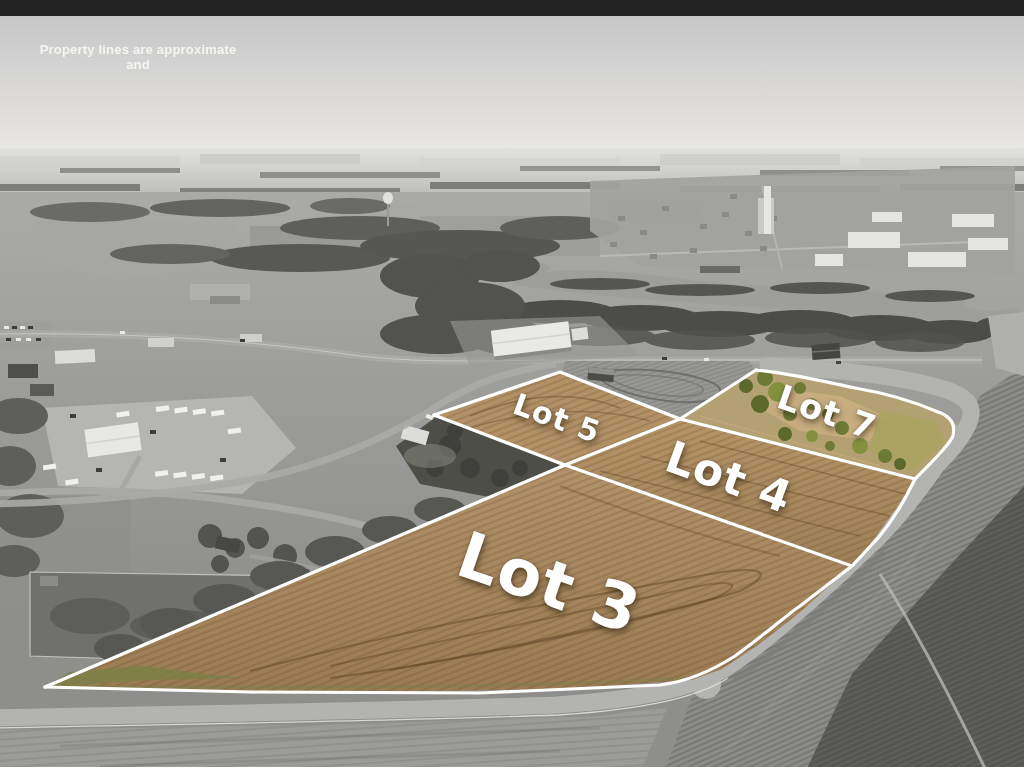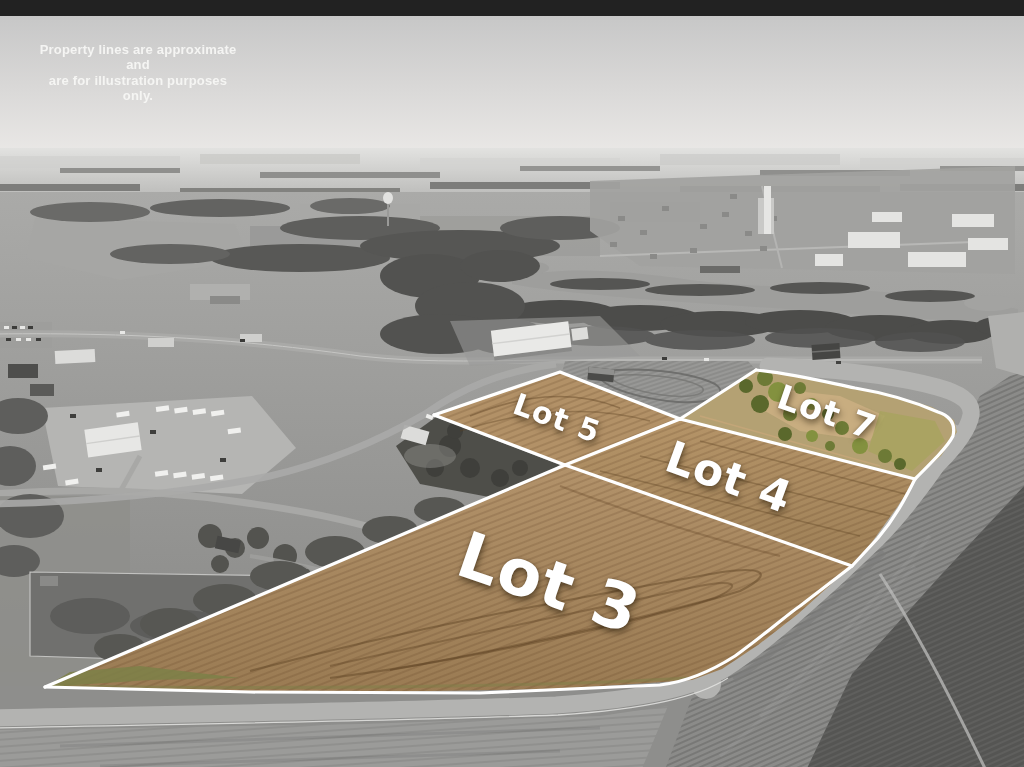--- a/index.html
+++ b/index.html
@@ -399,21 +399,20 @@
     <path d="M434,399 L565,449 L852,550"></path>
     <path d="M434,399 L560,356 L680,403"></path>
     <path d="M756,354 L680,403"></path>
     <path d="M680,403 L915,463"></path>
     <path d="M45,671 L250,676 L480,677 L660,669 C685,666 710,656 735,640 C768,616 788,598 800,590 L852,550 L878,522 C895,502 905,483 915,463 C935,443 948,430 953,420 C956,407 950,400 938,396 C915,386 885,377 855,372 C830,367 795,358 756,354"></path>
   </g>
 </svg>
 
   <div class="disclaimer">
     <div>Property lines are approximate and</div>
-    <div>are for illustration purposes only.</div>
   </div>
 
   <div class="lot-label" id="label-lot3">Lot 3</div>
   <div class="lot-label" id="label-lot4">Lot 4</div>
   <div class="lot-label" id="label-lot5">Lot 5</div>
   <div class="lot-label" id="label-lot7">Lot 7</div>
 
 </div>
 
 </body></html>

